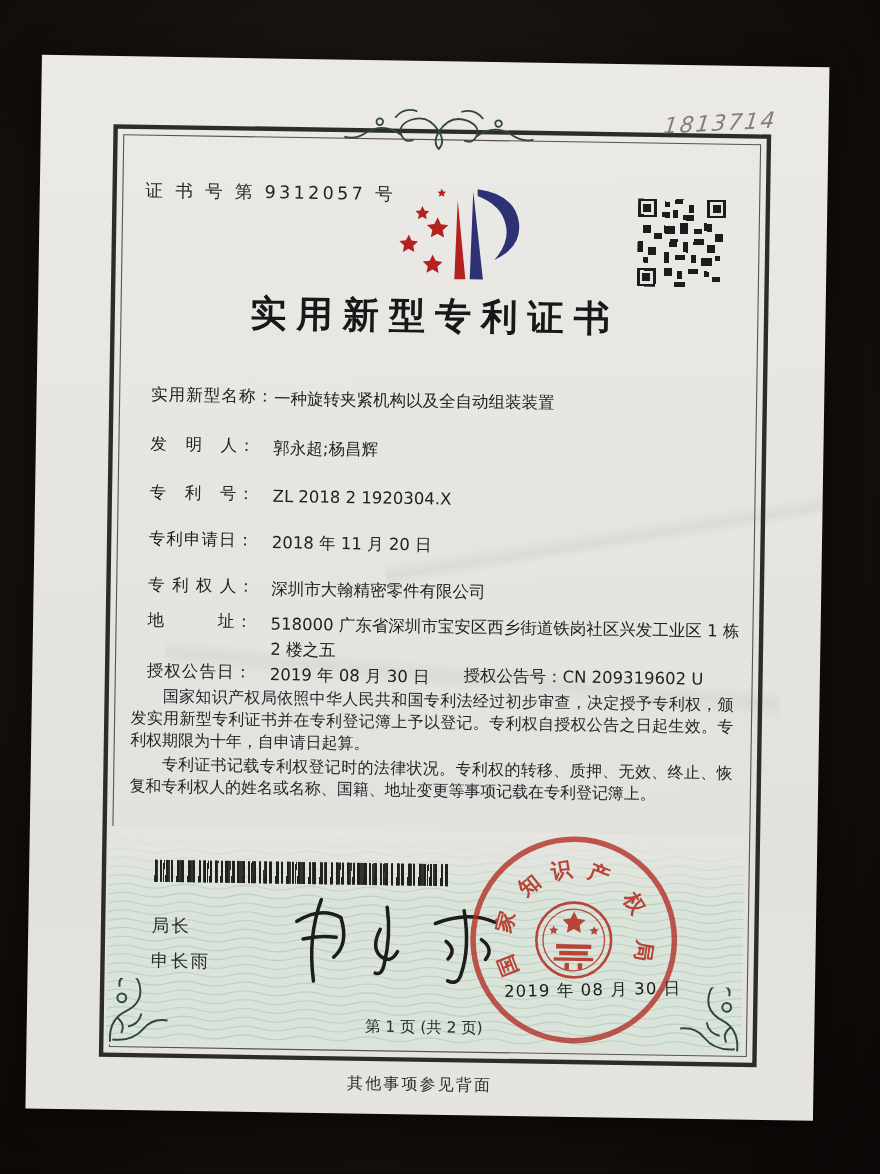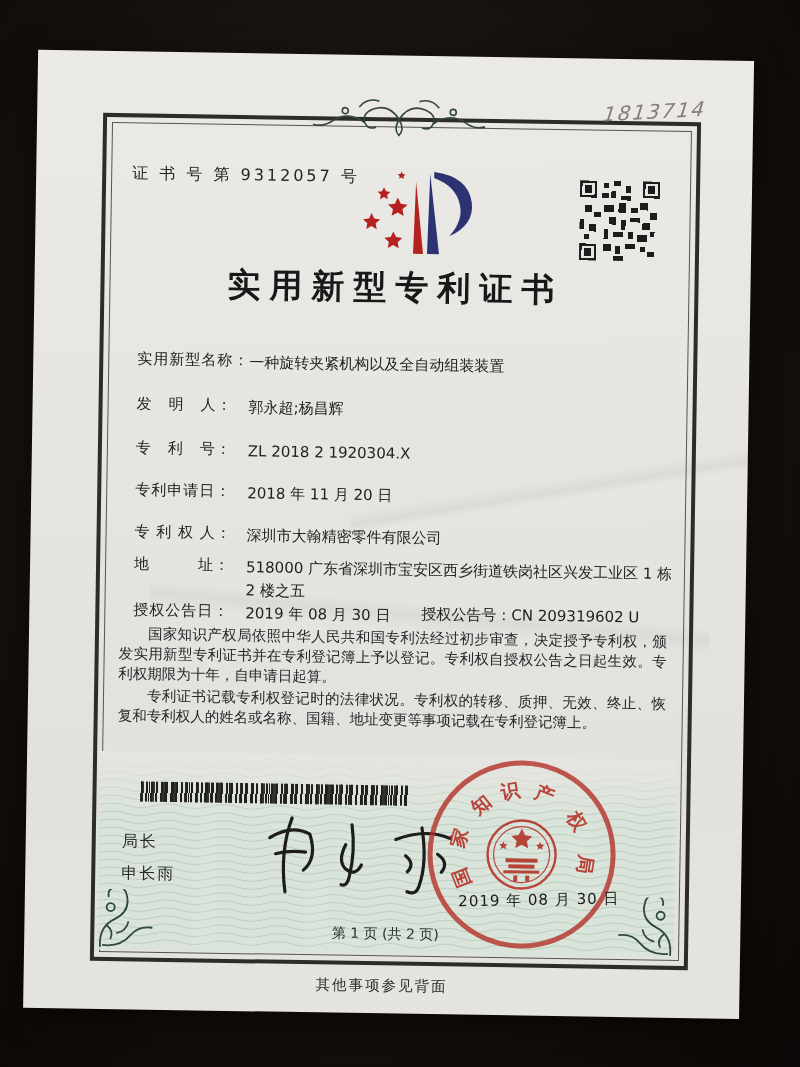--- a/index.html
+++ b/index.html
@@ -37,21 +37,21 @@
   .field .lab{flex:0 0 112px;white-space:pre;letter-spacing:1px;}
   .field .val{max-width:440px;line-height:1.55;}
   .grant2{position:absolute;left:392px;display:flex;font-size:15px;color:#222;}
   .para{position:absolute;left:90px;width:548px;font-size:14.5px;line-height:20px;
     text-indent:2em;color:#26262a;text-align:justify;}
   .barcode{position:absolute;left:114px;top:730px;width:268px;height:20px;
     background:
       repeating-linear-gradient(90deg,#20201f 0 2px,transparent 2px 5px),
       repeating-linear-gradient(90deg,#20201f 0 1px,transparent 1px 8px),
       repeating-linear-gradient(90deg,rgba(32,32,31,.9) 0 3px,transparent 3px 11px);}
-  .signer{position:absolute;left:96px;font-size:16px;color:#2a2a2a;letter-spacing:2px;}
+  .signer{position:absolute;left:112px;font-size:16px;color:#2a2a2a;letter-spacing:2px;}
   .sig{position:absolute;left:228px;top:748px;}
   .seal{position:absolute;left:402px;top:703px;width:178px;height:178px;border-radius:50%;
     border:5px solid rgba(178,44,34,.82);opacity:.95;}
   .seal .ring-char{position:absolute;left:50%;top:50%;width:22px;height:22px;margin:-11px 0 0 -11px;
     text-align:center;font-size:19px;font-weight:700;color:rgba(178,40,30,.9);
     font-family:"DejaVu Serif","Liberation Serif",serif;}
   .emblem{position:absolute;left:50%;top:50%;transform:translate(-50%,-50%);}
   .seal-date{position:absolute;left:414px;top:833px;width:200px;text-align:center;
     font-size:15px;color:#1b1b1b;letter-spacing:1px;transform:rotate(-2deg);}
   .page-foot{position:absolute;left:66px;top:870px;width:590px;text-align:center;

